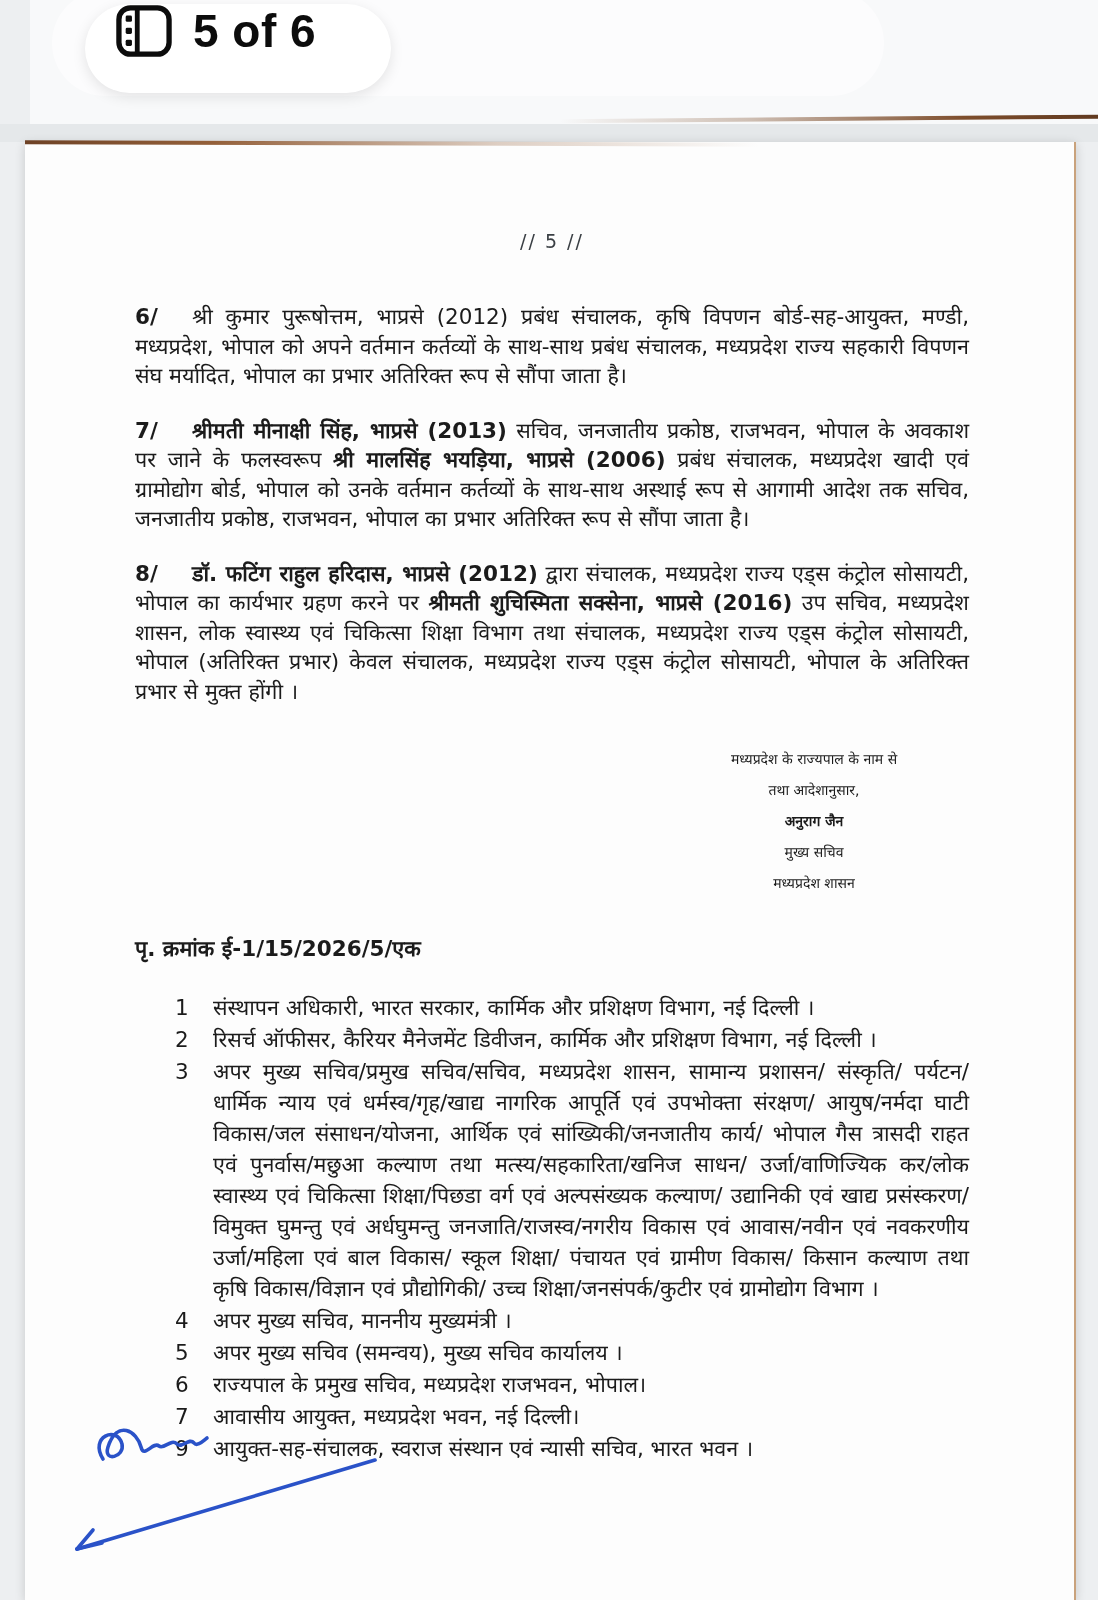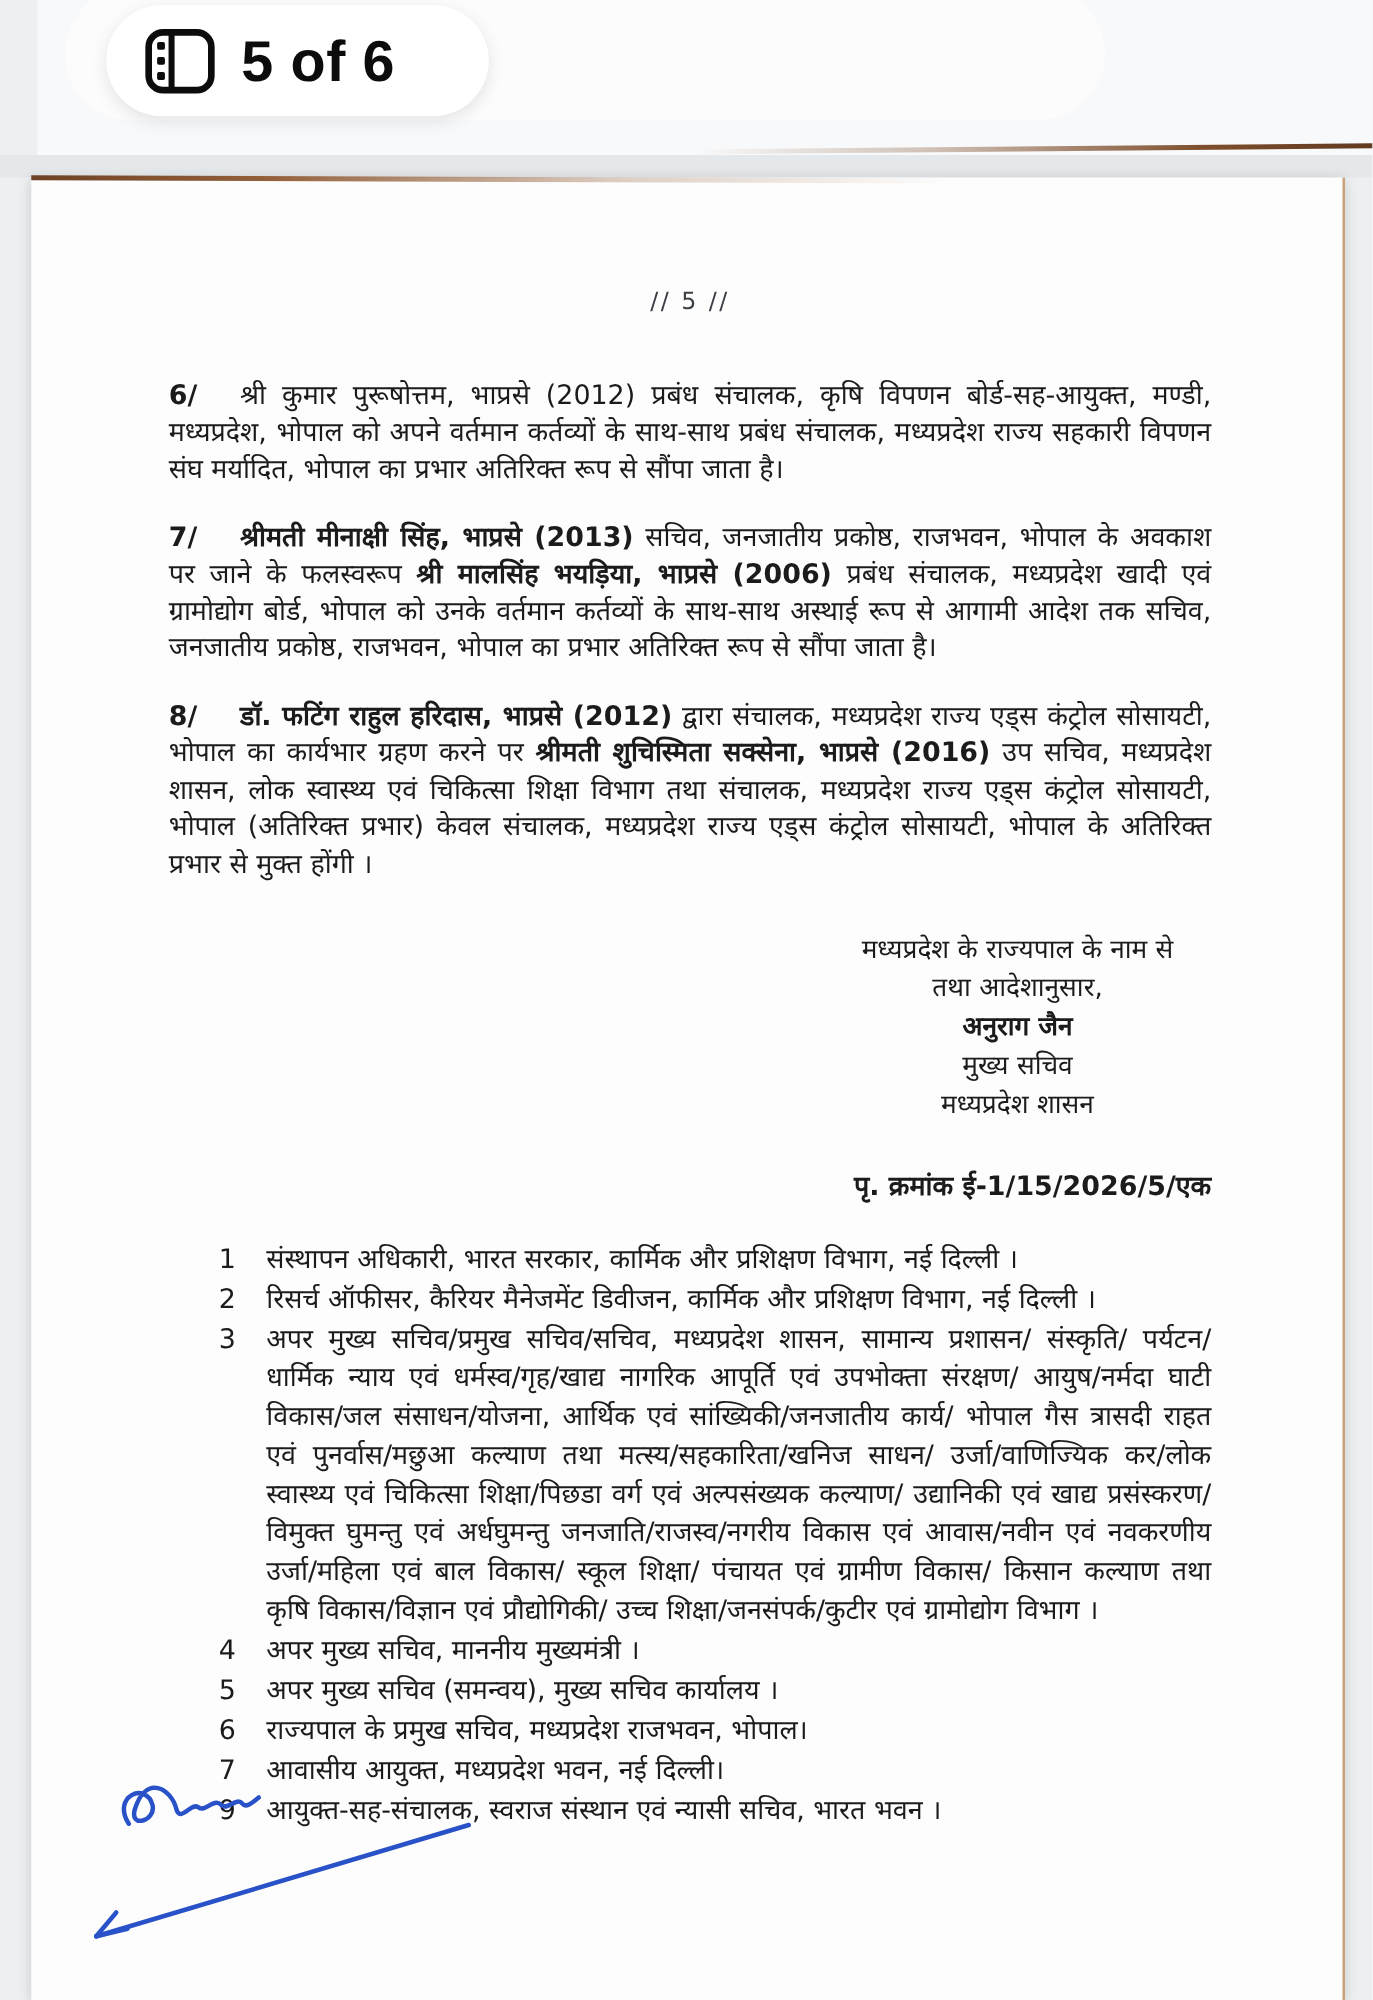--- a/index.html
+++ b/index.html
@@ -22,21 +22,21 @@
     transform:rotate(-0.5deg);
   }
   .badge-glow {
     position:absolute; left:52px; top:-10px; width:832px; height:106px;
     background:#fcfcfd; border-radius:53px;
   }
   .page-badge {
     position:absolute; left:85px; top:4px; width:306px; height:89px;
     background:#ffffff; border-radius:45px;
     box-shadow:0 4px 14px rgba(0,0,0,.10);
-    display:flex; align-items:center; gap:20px; padding:0 30px;
+    display:flex; align-items:flex-start; gap:20px; padding:0 30px;
   }
   .page-badge .glyph { width:58px; height:54px; flex:0 0 auto; }
   .page-badge .label {
     font-size:46px; font-weight:600; color:#0c0c0c; letter-spacing:.5px;
     font-family:"Liberation Sans","DejaVu Sans",sans-serif;
   }
   .gap-band {
     position:absolute; left:0; right:0; top:124px; height:18px;
     background:#e5e8ea;
   }
@@ -62,26 +62,26 @@
 
   .para {
     font-size:21.5px; line-height:29.5px; text-align:justify;
     margin-bottom:25px;
   }
   .paras { margin-top:50px; }
   .para .pnum { display:inline-block; width:57px; font-weight:700; }
 
   .sign-block {
     width:310px; margin:38px 0 0 auto; text-align:center;
-    font-size:21px; line-height:31px;
+    font-size:14px; line-height:31px;
   }
   .sign-block .sig-name { font-weight:700; }
 
   .ref-row {
-    display:flex; justify-content:flex-end; align-items:baseline;
+    display:flex; justify-content:flex-start; align-items:baseline;
     margin-top:34px; font-size:21.5px; font-weight:700;
   }
 
   .copy-heading { margin-top:42px; font-size:21.5px; font-weight:700; }
 
   .copy-list { margin-top:30px; padding-left:40px; list-style:none; }
   .copy-list li {
     display:flex; gap:12px; font-size:21.5px; line-height:31px;
     margin-bottom:1px;
   }

